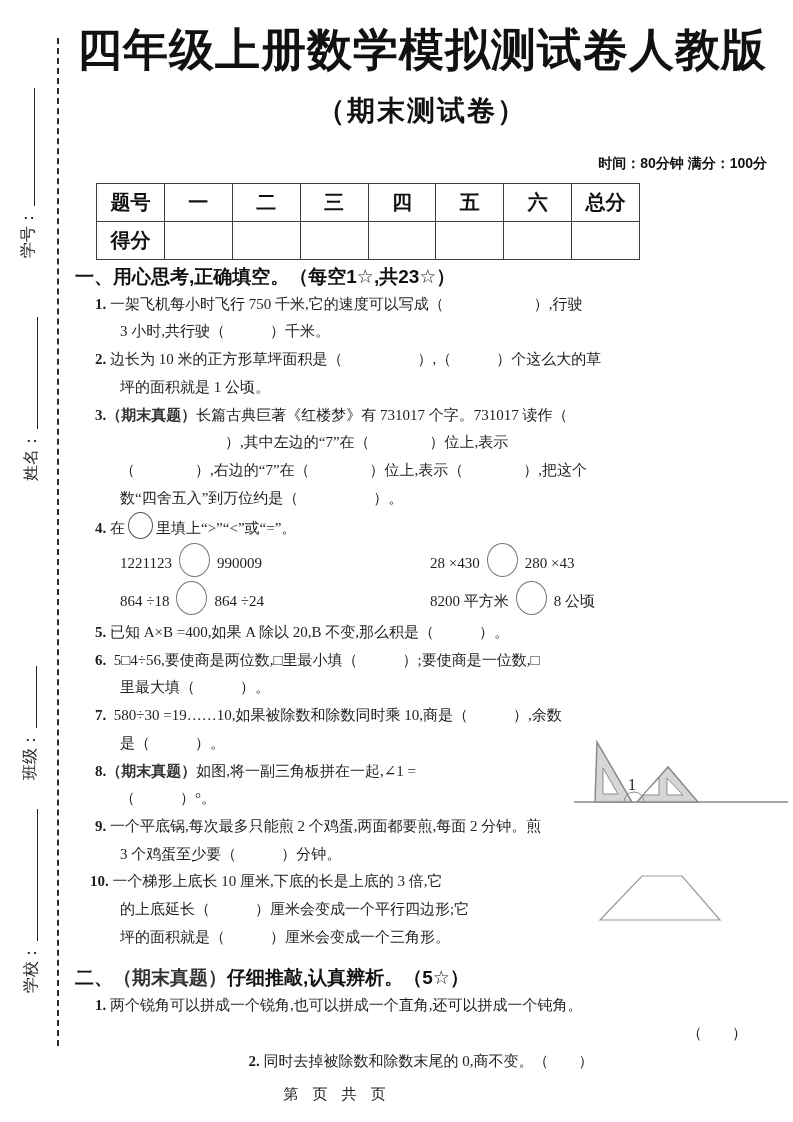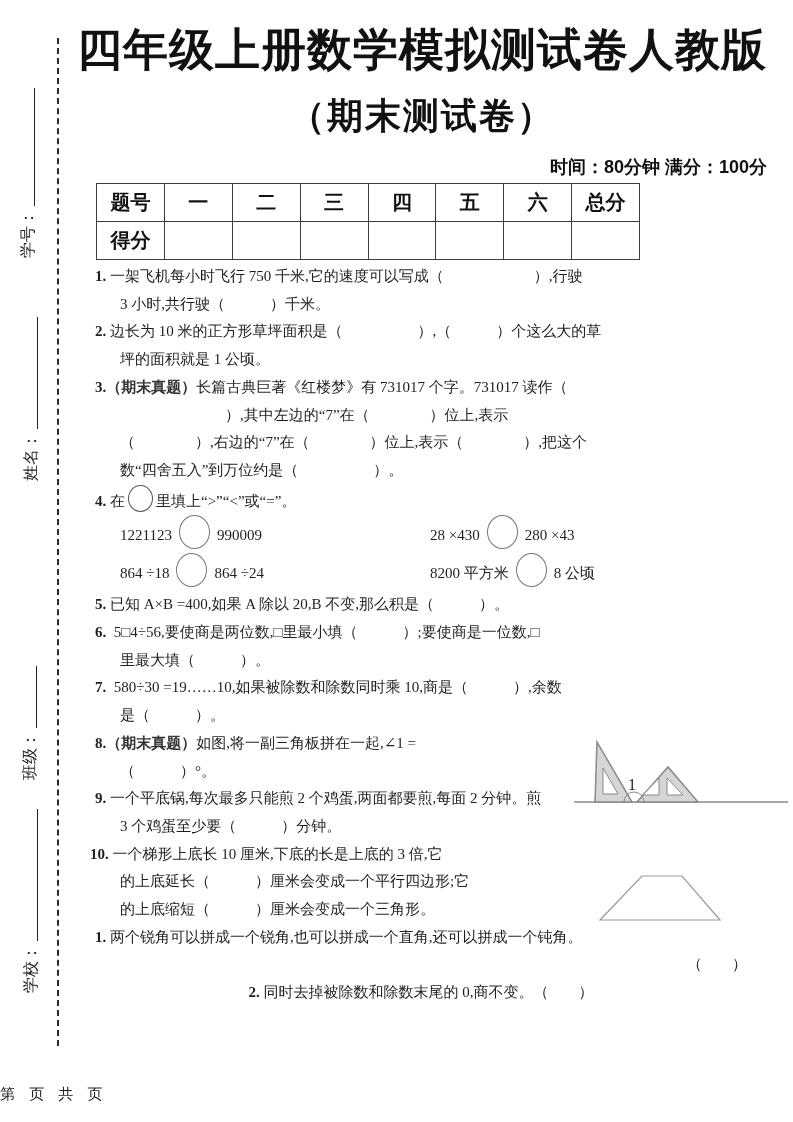--- a/index.html
+++ b/index.html
@@ -30,26 +30,26 @@
   .seal4 .seal-blank{width:132px;}
   
   .title{
     position:absolute;left:75px;top:20px;width:694px;text-align:center;
     font-family:"Liberation Sans","DejaVu Sans",sans-serif;
     font-size:45px;font-weight:900;letter-spacing:1px;color:#111;
   }
   .subtitle{
     position:absolute;left:75px;top:92px;width:694px;text-align:center;
     font-family:"Liberation Sans","DejaVu Sans",sans-serif;
-    font-size:36px;font-weight:800;letter-spacing:2px;color:#111;
+    font-size:28px;font-weight:800;letter-spacing:2px;color:#111;
   }
   .meta{
     position:absolute;top:155px;right:26px;
     font-family:"Liberation Sans","DejaVu Sans",sans-serif;
-    font-size:18px;font-weight:600;color:#111;
+    font-size:14px;font-weight:600;color:#111;
   }
   
   table.score{
     position:absolute;left:96px;top:183px;width:544px;
     border-collapse:collapse;table-layout:fixed;
     font-family:"Liberation Sans","DejaVu Sans",sans-serif;
     font-size:20px;font-weight:600;color:#111;text-align:center;
   }
   table.score td{border:1.6px solid #3d3d3d;height:37px;padding:0;}
   
@@ -77,21 +77,21 @@
     border-radius:50%;vertical-align:-6px;margin:0 3px;
   }
   
   .ansline{text-align:right;padding-right:28px;}
   .q2flex{display:flex;justify-content:center;padding-right:28px;}
   
   .tri-svg{position:absolute;left:556px;top:730px;}
   .trap-svg{position:absolute;left:595px;top:870px;}
   
   .footer{
-    position:absolute;left:0;top:1085px;width:674px;
+    position:absolute;left:0;top:1085px;width:674px;text-align:center;
     font-family:"Liberation Sans","DejaVu Sans",sans-serif;
     font-size:15px;letter-spacing:5px;color:#222;
   }
 </style>
 </head>
 <body>
 
 <div class="seal-dash"></div>
 <div class="seal seal1">
     <span>学号：</span>
@@ -134,20 +134,21 @@
     <td></td>
     <td></td>
     <td></td>
     <td></td>
   </tr>
 </tbody>
   </table>
 
 <div class="content">
 
+  <div class="ln sec-head">一、用心思考,正确填空。（每空1☆,共23☆）</div>
 
   <div class="ln fst"><span class="qnum">1.</span><span> 一架飞机每小时飞行 750 千米,它的速度可以写成（　　　　　　）,行驶</span></div>
   <div class="ln cont"><span>3 小时,共行驶（　　　）千米。</span></div>
 
   <div class="ln fst"><span class="qnum">2.</span><span> 边长为 10 米的正方形草坪面积是（　　　　　）,（　　　）个这么大的草</span></div>
   <div class="ln cont"><span>坪的面积就是 1 公顷。</span></div>
 
   <div class="ln fst"><span class="qnum">3.</span><span class="tag">（期末真题）</span><span>长篇古典巨著《红楼梦》有 731017 个字。731017 读作（</span></div>
   <div class="ln cont"><span>　　　　　　　）,其中左边的“7”在（　　　　）位上,表示</span></div>
   <div class="ln cont"><span>（　　　　）,右边的“7”在（　　　　）位上,表示（　　　　）,把这个</span></div>
@@ -172,22 +173,23 @@
   <div class="ln cont"><span>是（　　　）。</span></div>
 
   <div class="ln fst"><span class="qnum">8.</span><span class="tag">（期末真题）</span><span>如图,将一副三角板拼在一起,∠1 =</span></div>
   <div class="ln cont"><span>（　　　）°。</span></div>
 
   <div class="ln fst"><span class="qnum">9.</span><span> 一个平底锅,每次最多只能煎 2 个鸡蛋,两面都要煎,每面 2 分钟。煎</span></div>
   <div class="ln cont"><span>3 个鸡蛋至少要（　　　）分钟。</span></div>
 
   <div class="ln fst10"><span class="qnum">10.</span><span> 一个梯形上底长 10 厘米,下底的长是上底的 3 倍,它</span></div>
   <div class="ln cont"><span>的上底延长（　　　）厘米会变成一个平行四边形;它</span></div>
-  <div class="ln cont"><span>的上底缩短（　　　）厘米会变成一个三角形。</span></div>
-
+  <div class="ln cont"><span>坪的面积就是（　　　）厘米会变成一个三角形。</span></div>
+
+  <div class="ln sec-head sec2"><span>二、</span><span class="tag">（期末真题）</span><span>仔细推敲,认真辨析。（5☆）</span></div>
 
   <div class="ln fst"><span class="qnum">1.</span><span> 两个锐角可以拼成一个锐角,也可以拼成一个直角,还可以拼成一个钝角。</span></div>
   <div class="ln ansline">（　　）</div>
   <div class="ln q2flex"><span><span class="qnum fst">2.</span><span> 同时去掉被除数和除数末尾的 0,商不变。</span></span><span>（　　）</span></div>
 
 </div>
 
 <svg class="tri-svg" width="237" height="80" viewBox="0 0 237 80">
   <line x1="18" y1="72" x2="232" y2="72" stroke="#8a8a8a" stroke-width="1.5"></line>
   <path d="M41,12 L39,72 L76,72 Z" fill="#d6d6d6" stroke="#8a8a8a" stroke-width="1.5"></path>

